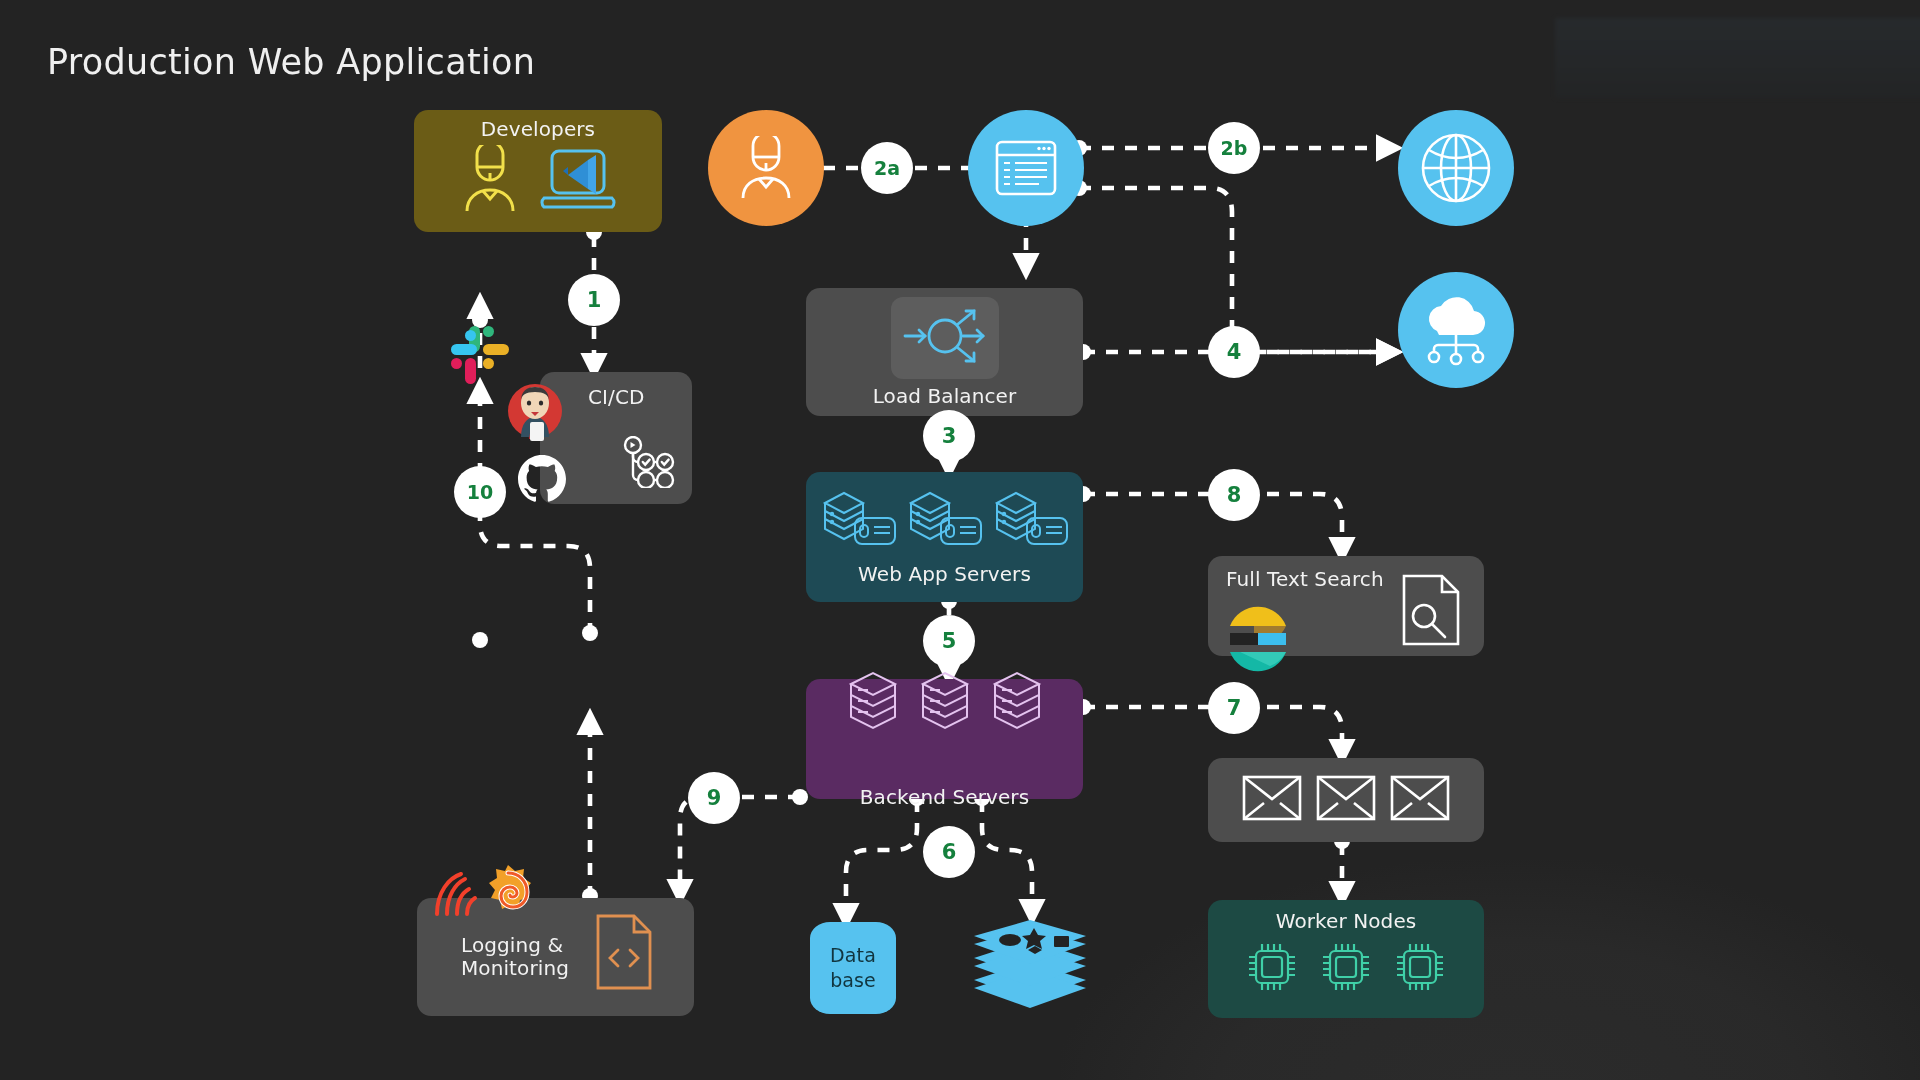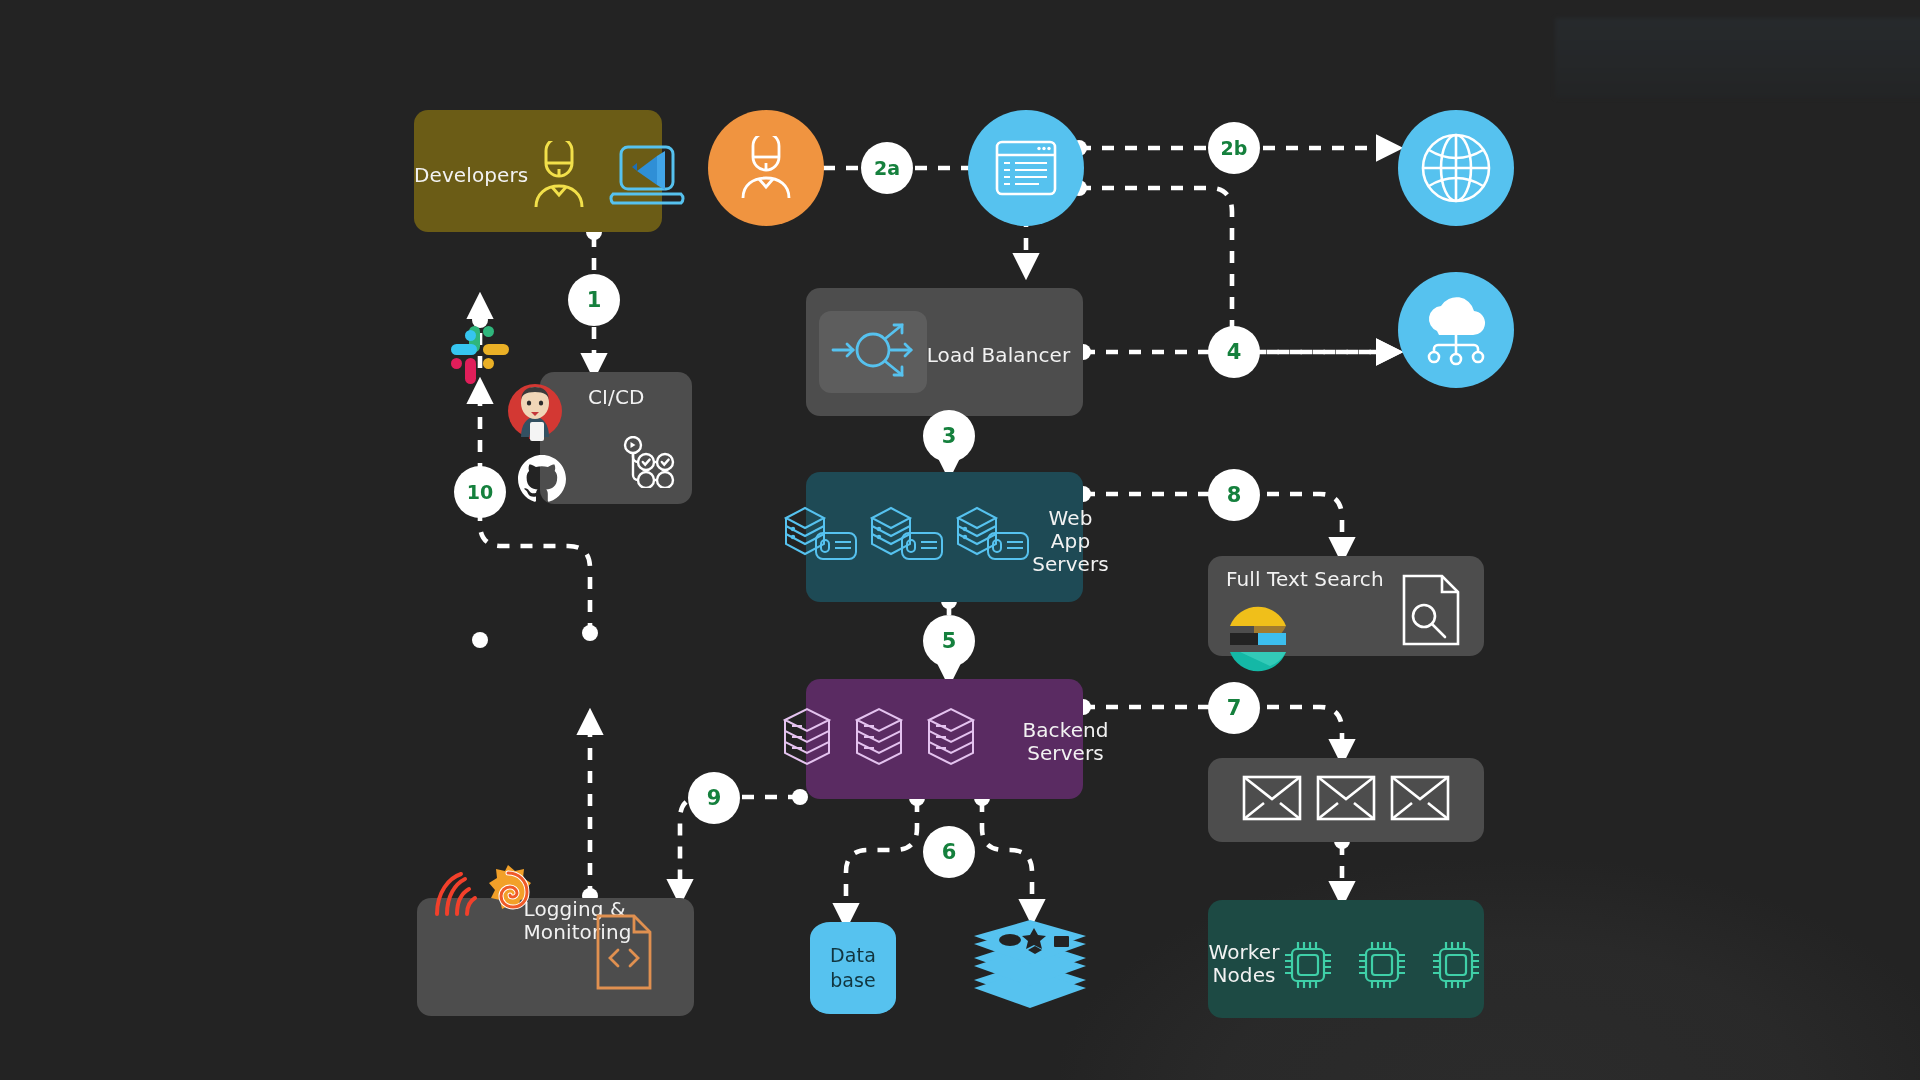--- a/index.html
+++ b/index.html
@@ -13,21 +13,21 @@
   #wm1{position:absolute;left:1555px;top:18px;width:390px;height:80px;
        background:linear-gradient(180deg,#2a3035 0%,#272b2e 60%,#232628 100%);
        opacity:.55;border-radius:2px;filter:blur(2px);}
   #wm2{position:absolute;left:1060px;top:860px;width:900px;height:260px;
        background:radial-gradient(ellipse at 50% 90%, #2c2c2c 0%, #2a2a2a 45%, rgba(35,35,35,0) 72%);
        opacity:.9;}
   svg#edges{position:absolute;left:0;top:0;width:1920px;height:1080px;overflow:visible;}
 
   
   .node{position:absolute;box-sizing:border-box;}
-  .rbox{border-radius:14px;display:flex;flex-direction:row;align-items:center;justify-content:center;}
+  .rbox{border-radius:14px;display:flex;flex-direction:column;align-items:center;justify-content:center;}
   .nlabel{color:#f2f2f2;font-size:20px;line-height:1.15;text-align:center;letter-spacing:.1px;white-space:pre-line;}
   .circle{border-radius:50%;display:flex;align-items:center;justify-content:center;}
 
   .devbox{background:#6b5c16;}
   .greybox{background:#4d4d4d;}
   .webbox{background:#1e4a55;}
   .backbox{background:#5a2b62;gap:44px;}
   .workbox{background:#1d4a44;}
 
   .badge{position:absolute;background:#ffffff;border-radius:50%;
@@ -41,20 +41,21 @@
   .iconrow{display:flex;align-items:center;justify-content:center;gap:12px;}
 </style>
 </head>
 <body>
 
 <div id="stage">
 
   <div id="wm1"></div>
   <div id="wm2"></div>
 
+  <div class="title">Production Web Application</div>
 
   <svg id="edges" viewBox="0 0 1920 1080">
     <defs>
       <marker id="ar" viewBox="0 0 10 10" refX="7" refY="5" markerWidth="6" markerHeight="6" orient="auto-start-reverse">
         <path d="M0,0 L10,5 L0,10 z" fill="#ffffff"></path>
       </marker>
     </defs>
     <g fill="none" stroke="#ffffff" stroke-width="4.6" stroke-dasharray="12 11" stroke-linecap="butt" marker-end="url(#ar)">
 
       <path d="M594,235 L594,372"></path>

